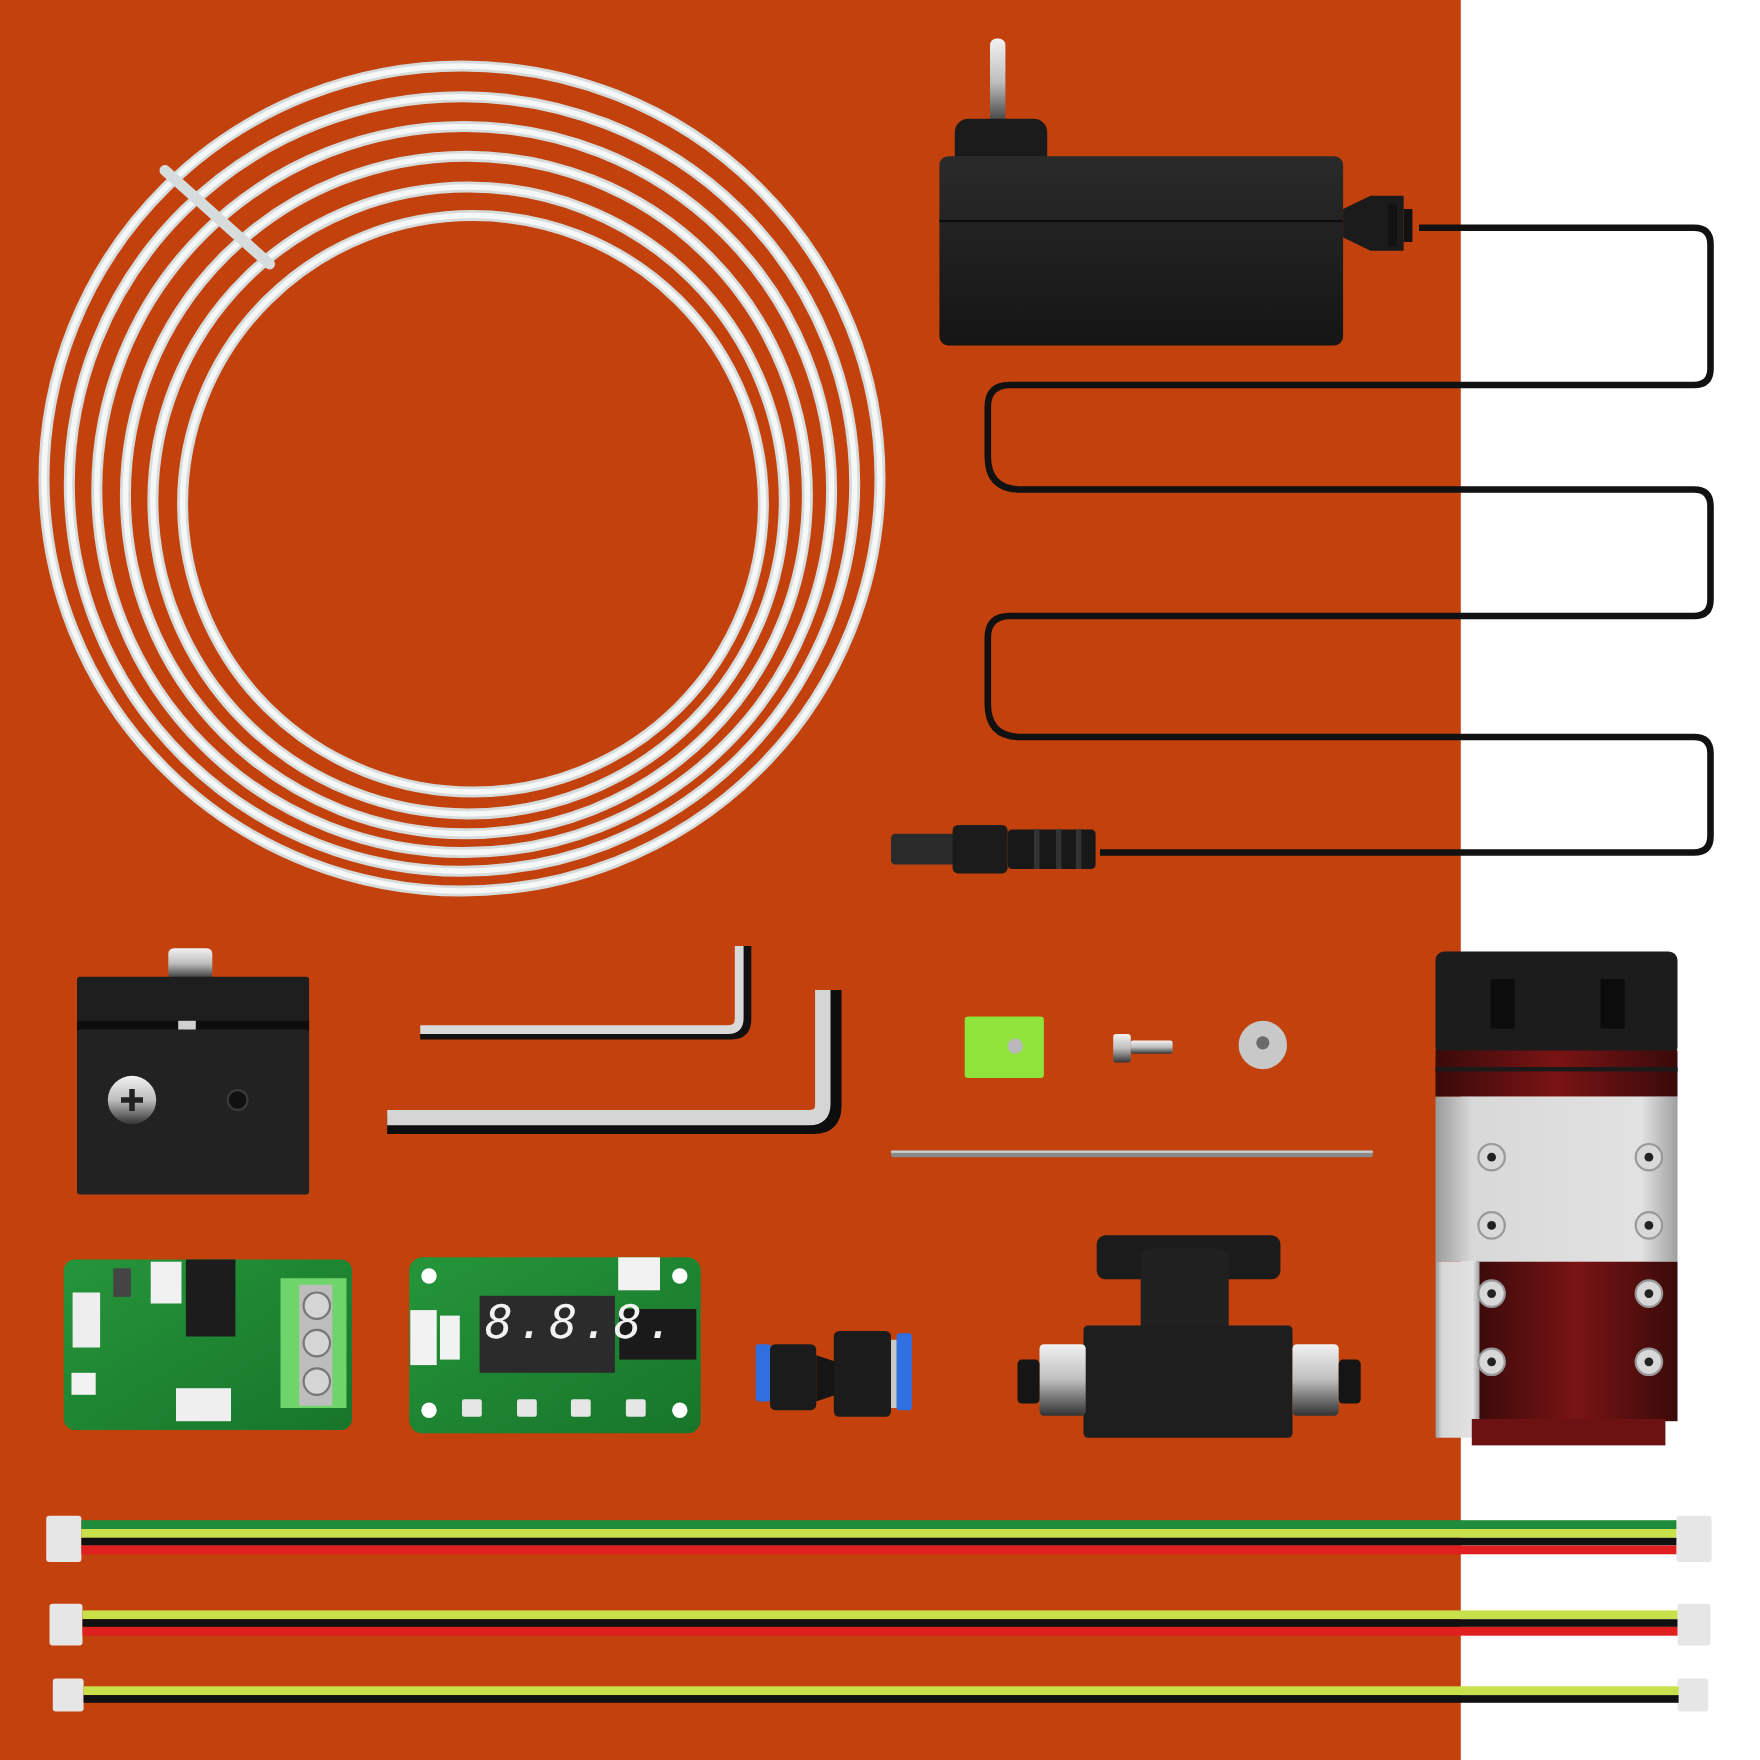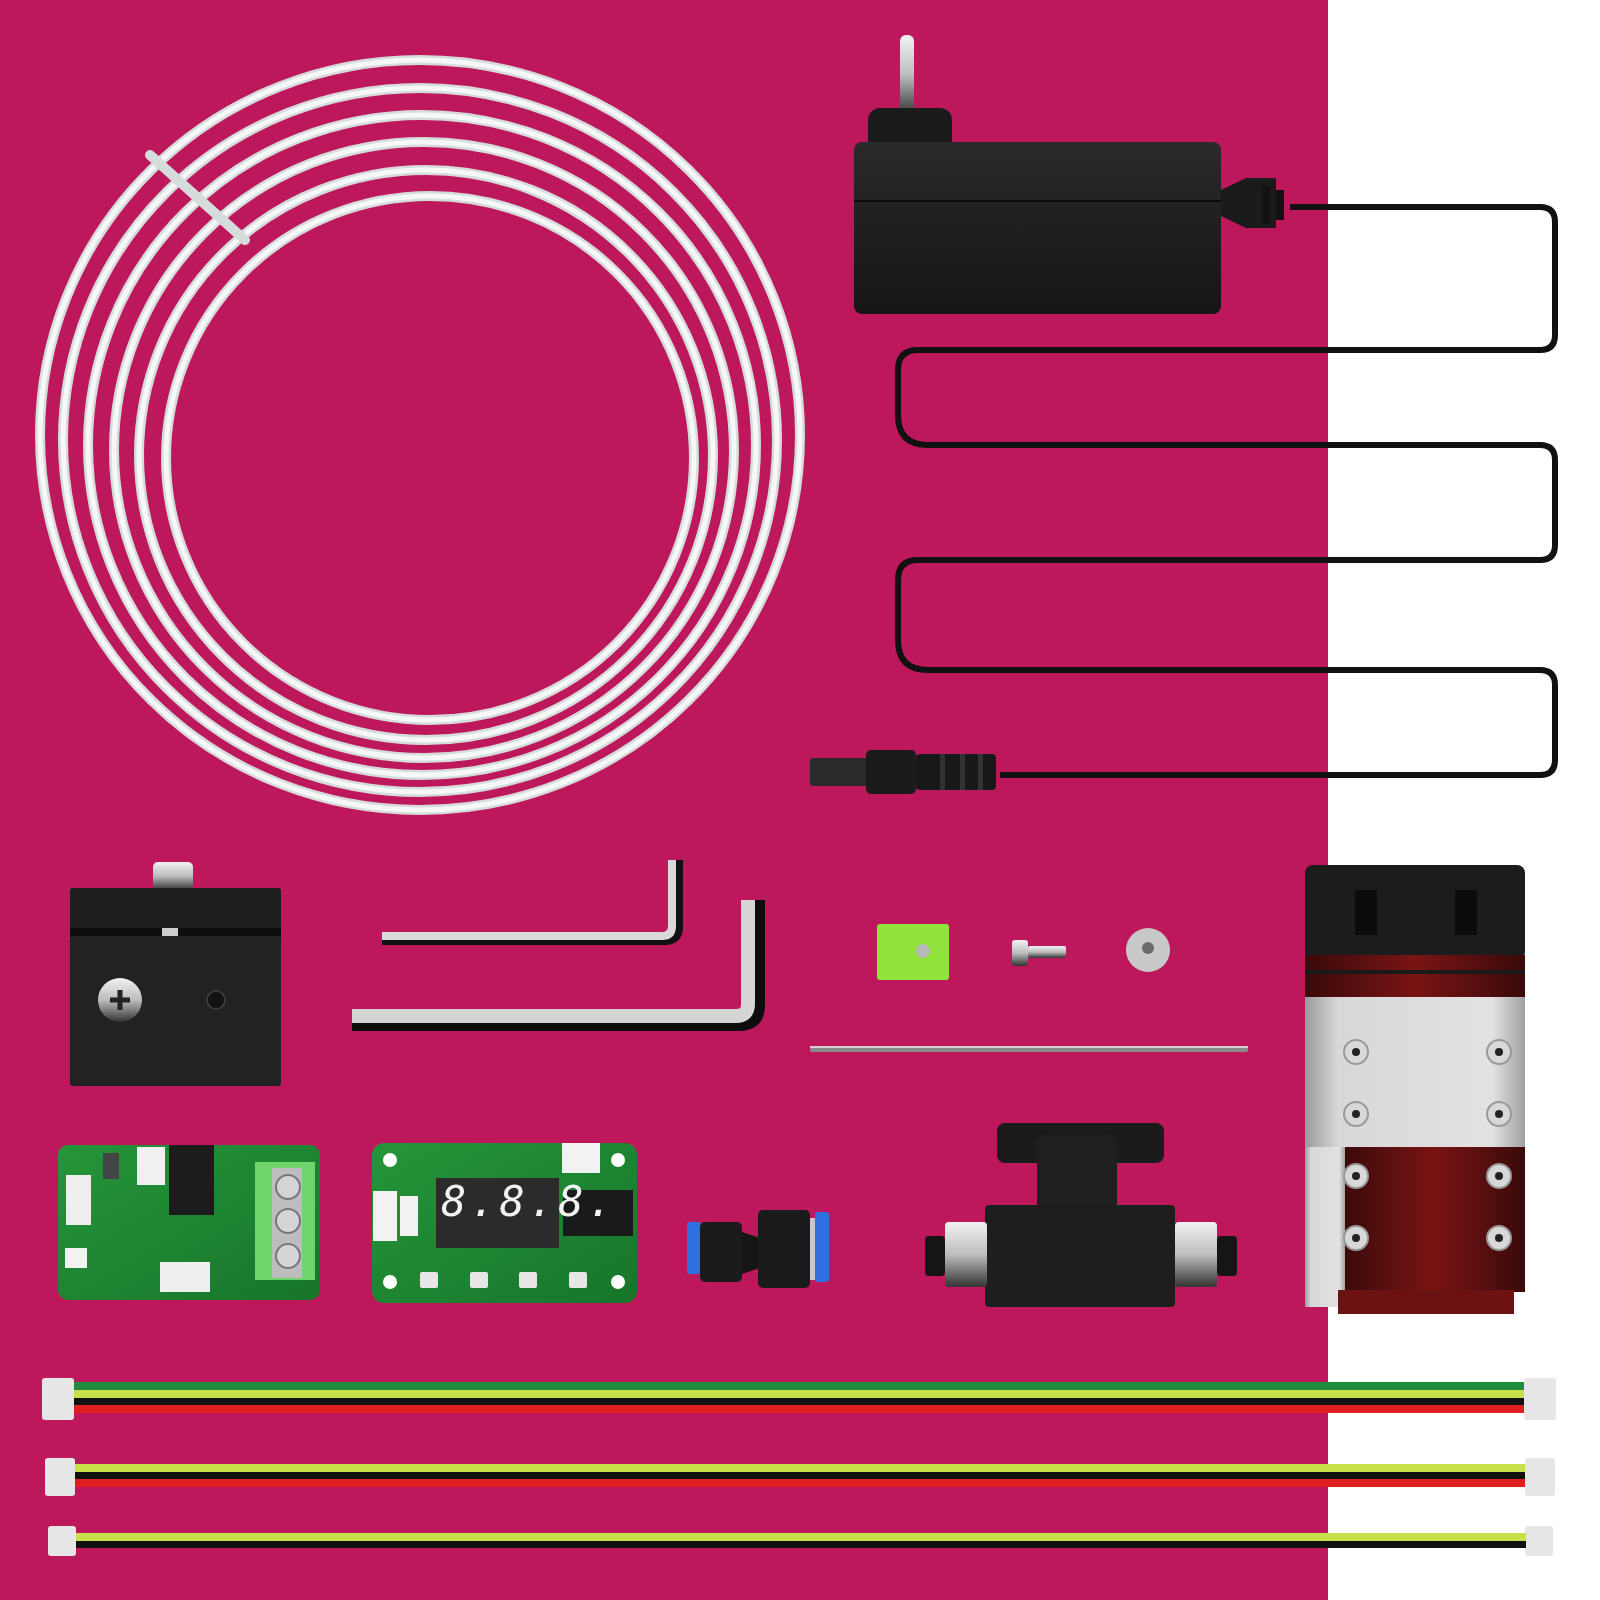--- a/index.html
+++ b/index.html
@@ -1,17 +1,17 @@
 <!DOCTYPE html>
 <html><head>
 <meta charset="utf-8">
 <style>
   html,body{margin:0;padding:0;background:#ffffff;}
   body{width:1600px;height:1600px;overflow:hidden;font-family:"Liberation Sans",sans-serif;}
-  .stage{position:relative;width:1328px;height:1600px;background:#be185d;}
+  .stage{position:relative;width:1328px;height:1600px;background:#c2410c;}
   .stage svg{position:absolute;left:0;top:0;}
   .sr{position:absolute;width:1px;height:1px;overflow:hidden;clip:rect(0 0 0 0);}
   .digits{position:absolute;left:441px;top:1179px;width:112px;height:45px;display:flex;justify-content:space-around;align-items:center;
     font-family:"DejaVu Sans Mono",monospace;font-size:42px;font-style:italic;color:#f2f2f2;letter-spacing:4px;}
 </style>
 </head>
 <body>
 
 <div class="stage">
   <span class="sr">Laser engraver module kit contents</span>

